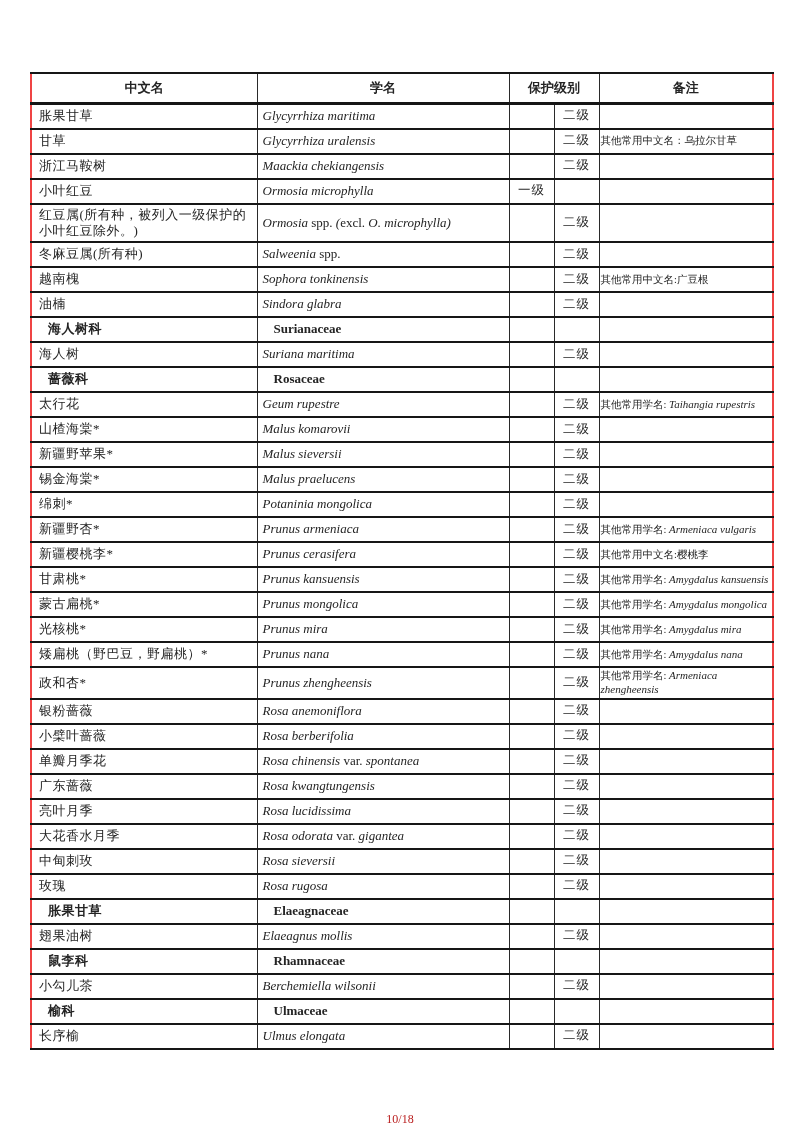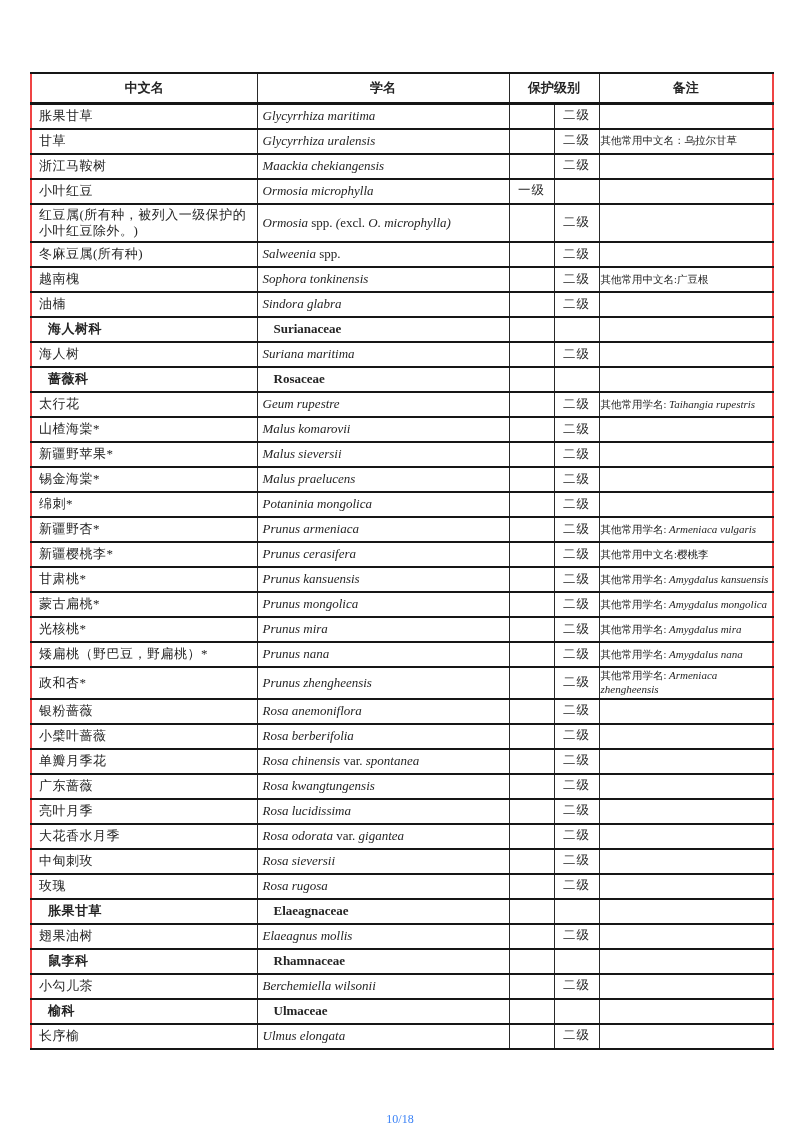--- a/index.html
+++ b/index.html
@@ -35,21 +35,21 @@
   td.sci { padding-left:5px; }
   td.sci i { font-style:italic; }
   td.lvl { text-align:center; font-size:12.5px; padding:1px; letter-spacing:1px; }
   td.note { font-size:10.5px; line-height:1.25; padding:1px 1px; letter-spacing:0; }
   td.note i { font-size:11px; }
   tr.family td.cn, tr.family td.sci { font-weight:bold;padding-left:16px; }
   tr.family td.sci { font-style:normal; }
 
   .footer {
     position:absolute; left:0; width:800px; top:1112px;
-    text-align:center; font-size:12px; color:#3b82f6;
+    text-align:center; font-size:12px; color:#b91c1c;
   }
 </style>
 </head>
 <body>
 
 <div class="page">
 
   <table class="plants">
     <colgroup>
       <col style="width:226px">

